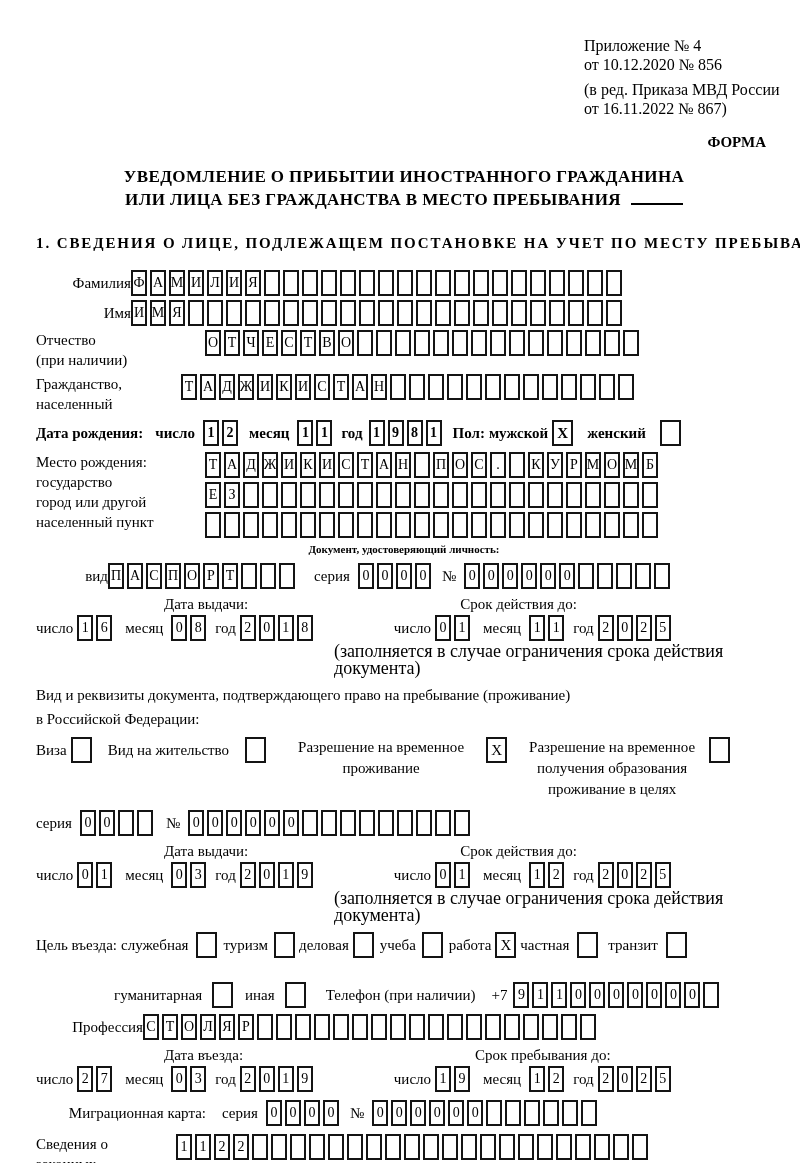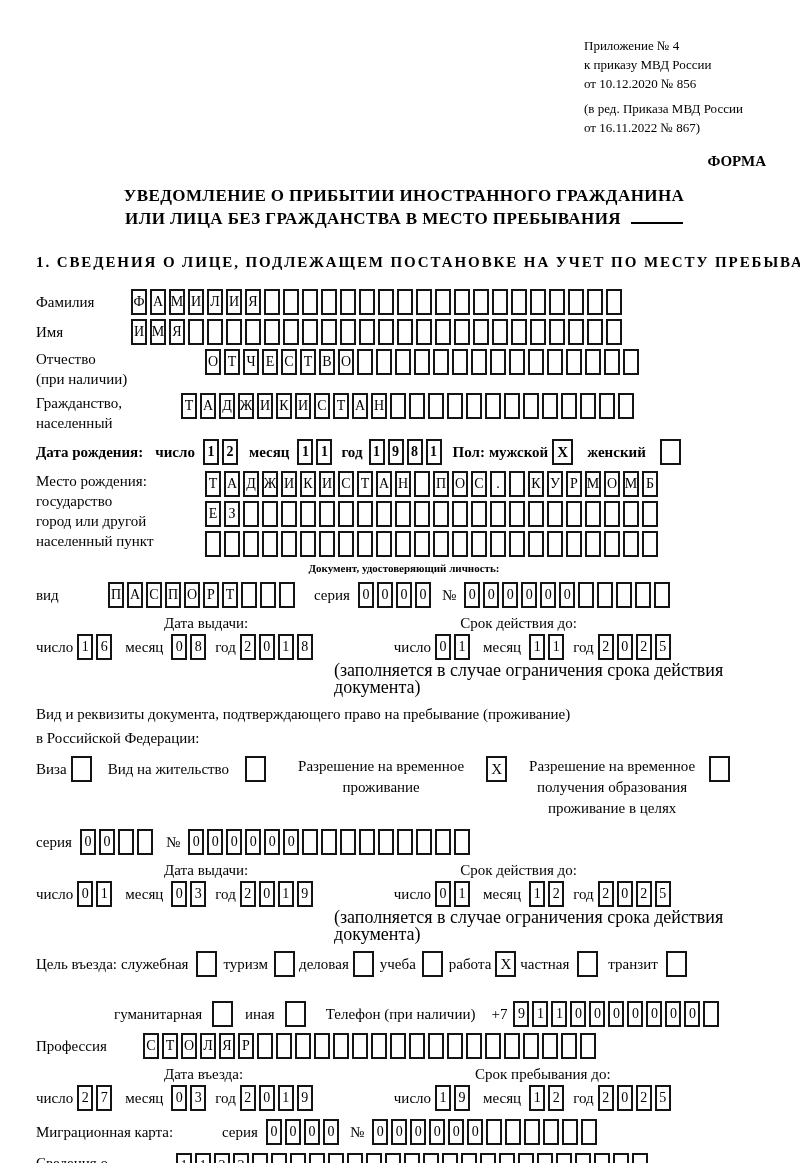--- a/index.html
+++ b/index.html
@@ -1,26 +1,26 @@
 <!DOCTYPE html>
 <html><head>
 <meta charset="utf-8">
 <style>
   html,body{margin:0;padding:0;background:#fff;}
   body{width:800px;height:1163px;overflow:hidden;color:#000;
        font-family:"Liberation Serif","DejaVu Serif",serif;font-size:15px;}
   .page{box-sizing:border-box;width:800px;height:1163px;padding:36px 28px 0 36px;position:relative;}
-  .hdr{margin-left:548px;width:200px;font-size:13px;line-height:19px;}
+  .hdr{margin-left:548px;width:200px;font-size:16px;line-height:19px;}
   .hdr .ed{margin-top:6px;}
   .forma{margin-top:16px;text-align:right;font-weight:bold;font-size:15px;padding-right:6px;}
   .title{margin-top:14px;text-align:center;font-weight:bold;font-size:17px;line-height:23px;letter-spacing:.4px;}
   .uline{display:inline-block;width:52px;border-bottom:2px solid #000;margin-left:10px;}
   .sec{margin-top:24px;font-weight:bold;font-size:15px;letter-spacing:1.9px;white-space:nowrap;}
   .row{display:flex;align-items:flex-start;margin-top:4px;}
-  .lbl{white-space:nowrap;line-height:26px;flex:none;}
+  .lbl{white-space:nowrap;line-height:26px;flex:none;text-align:right;}
   .lblcol{flex:none;line-height:20px;}
   .cells{display:flex;flex-wrap:nowrap;flex:none;}
   .cell{box-sizing:border-box;flex:none;width:20px;height:26px;border:2px solid #141414;margin-right:3px;
         display:inline-flex;align-items:center;justify-content:center;font-size:14px;line-height:1;}
   .cell{width:16px;}
   .cb{box-sizing:border-box;flex:none;width:21px;height:26px;border:2px solid #141414;
       display:inline-flex;align-items:center;justify-content:center;font-size:15px;}
   .w95{width:95px;} .w107{width:107px;} .w140{width:140px;} .w145{width:145px;} .w169{width:169px;}
   .ml4{margin-left:4px;} .ml6{margin-left:6px;} .ml8{margin-left:8px;} .ml10{margin-left:10px;}
   .ml12{margin-left:12px;} .ml14{margin-left:14px;} .ml16{margin-left:16px;} .ml20{margin-left:20px;}
@@ -34,21 +34,20 @@
   .opts{margin-top:8px;}
   .doc-head{margin-top:2px;text-align:center;font-weight:bold;font-size:11px;line-height:19px;}
 </style>
 </head>
 <body>
 
 <div class="page">
 
   <div class="hdr">
     <div>Приложение № 4</div>
-    <div>к приказу МВД России</div>
     <div>от 10.12.2020 № 856</div>
     <div class="ed">(в ред. Приказа МВД России</div>
     <div>от 16.11.2022 № 867)</div>
   </div>
 
   <div class="forma">ФОРМА</div>
 
   <div class="title">
     <div>УВЕДОМЛЕНИЕ О ПРИБЫТИИ ИНОСТРАННОГО ГРАЖДАНИНА</div>
     <div><span>ИЛИ ЛИЦА БЕЗ ГРАЖДАНСТВА В МЕСТО ПРЕБЫВАНИЯ</span><span class="uline"></span></div>

